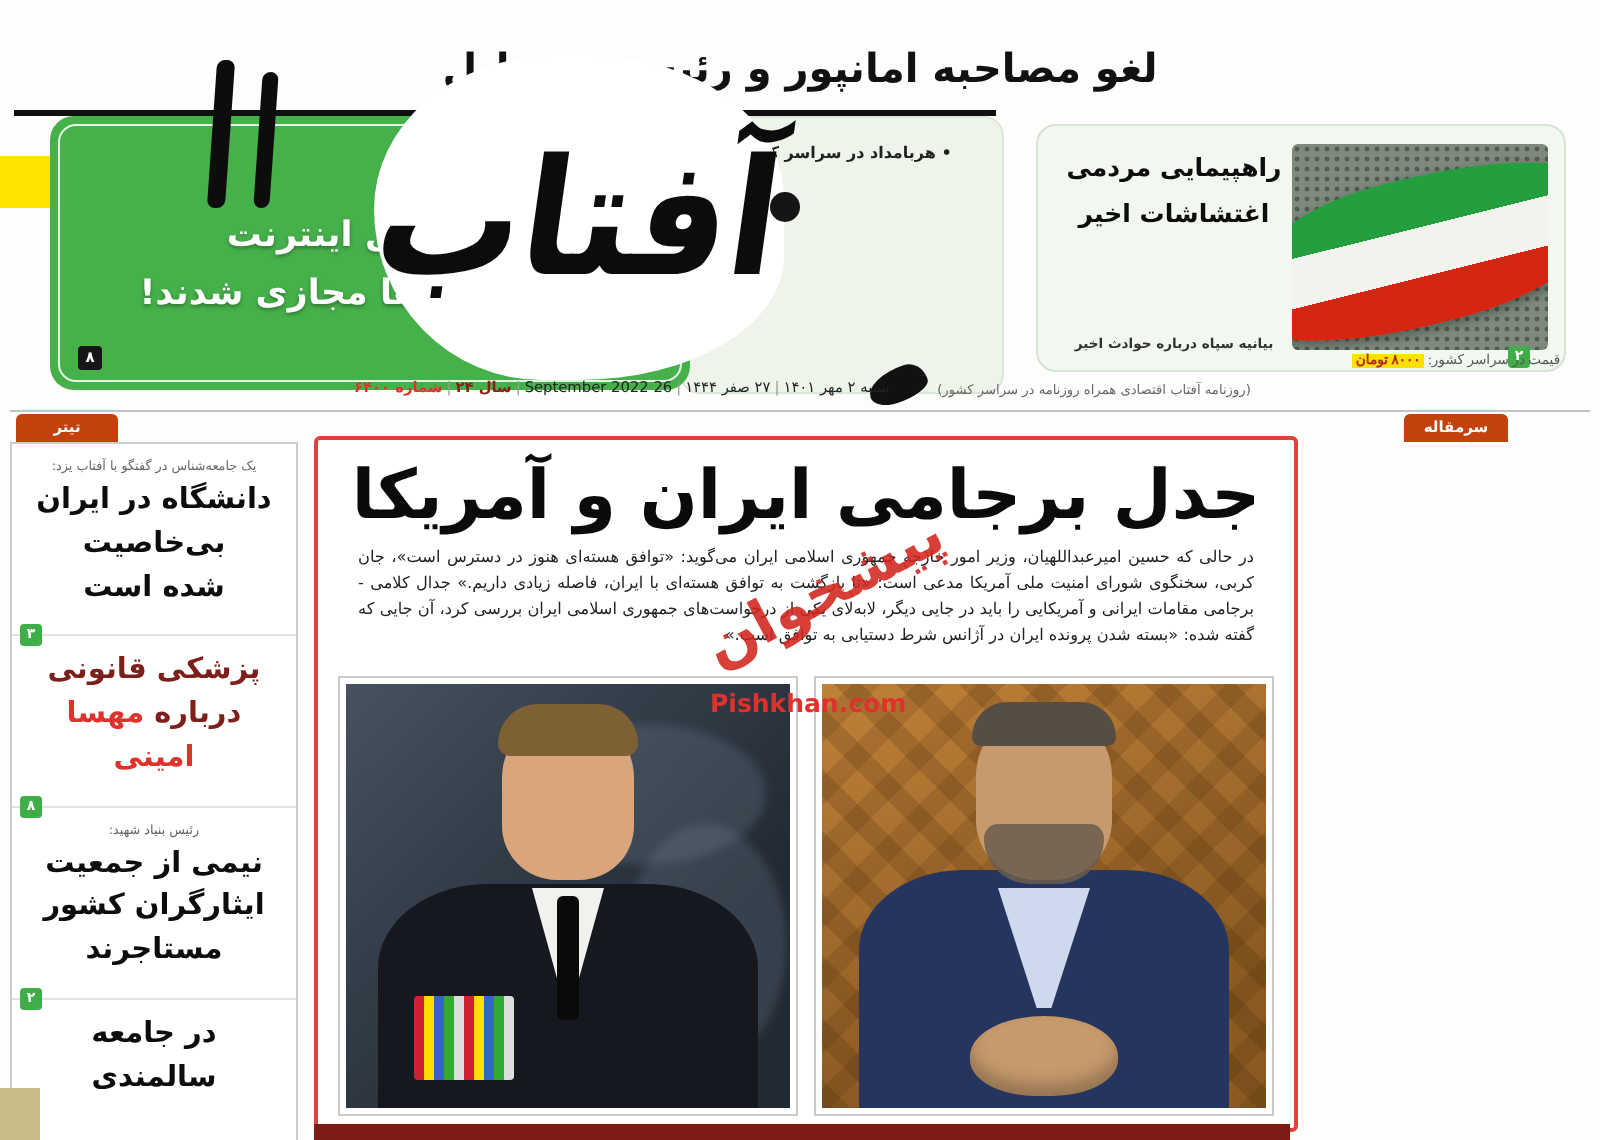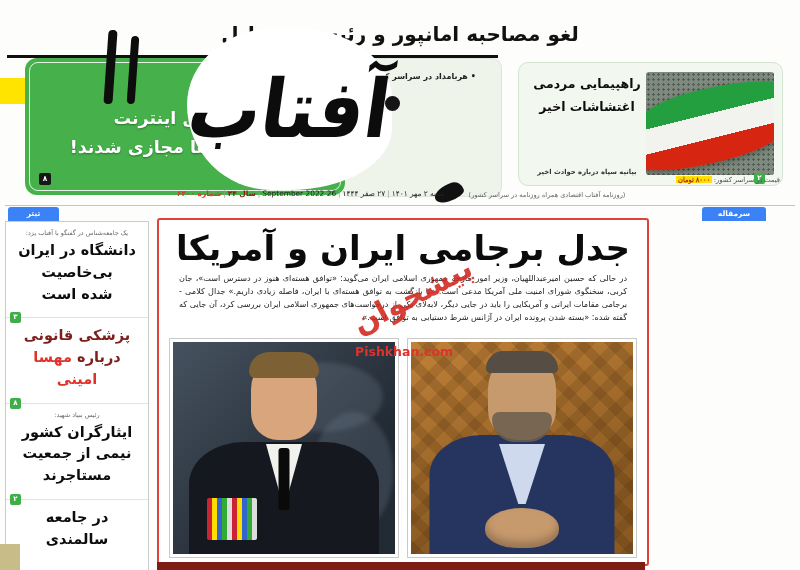--- a/index.html
+++ b/index.html
@@ -52,23 +52,23 @@
   
   .price-line{top:176px;left:668px;width:120px;text-align:center;font-size:6.8px;color:#555;white-space:nowrap;font-family:Liberation Serif, serif;}
   .price-line b{background:#ffe000;color:#b3261e;padding:0 2px;font-weight:700;}
   .paper-note{top:191px;left:462px;width:170px;text-align:center;font-size:6.6px;color:#666;white-space:nowrap;}
   .dateline{top:189px;left:137px;width:268px;font-size:7.4px;color:#222;text-align:left;white-space:nowrap;direction:rtl;margin-left:40px;}
   .dateline .sep{color:#999;margin:0 2px;}
   .dateline .yr{color:#8a1d15;font-weight:700;} .dateline .iss{color:#e0322c;font-weight:700;}
   .mid-rule{top:205px;left:5px;width:790px;height:1px;background:#c4c4c4;}
 
   
-  .tab{height:14px;background:#3b82f6;color:#fff;font-size:7.5px;font-weight:700;text-align:center;
+  .tab{height:14px;background:#c2410c;color:#fff;font-size:7.5px;font-weight:700;text-align:center;
        line-height:14px;border-radius:3px 3px 0 0;}
-  .tab-editorial{top:207px;left:702px;width:64px;}
+  .tab-editorial{top:207px;left:702px;width:52px;}
   .tab-titr{top:207px;left:8px;width:51px;}
 
   
   .editorial{top:221px;left:14px;width:126px;height:349px;overflow:hidden;}
   .ed-strip{position:absolute;left:0;top:45px;width:4px;height:304px;background:#efe8cd;}
   .ed-inner{margin-left:7px;}
   .ed-title{font-size:10.5px;font-weight:900;text-align:center;line-height:1.65;color:#0d0d0d;margin:2px 0 4px;}
   .ed-divider{border-top:1px solid #ddd;margin:2px 0;}
   .ed-author{background:#f6efd9;padding:3px 5px;margin-bottom:5px;}
   .ed-author .nm{font-size:7.6px;font-weight:700;color:#8a1d15;}
@@ -260,22 +260,22 @@
       <div class="sb-h maroon">
         <div>پزشکی قانونی</div>
         <div><span>درباره </span><span class="sb-red">مهسا امینی</span></div>
       </div>
       <div class="sb-badge">۸</div>
     </div>
 
     <div class="sb-item">
       <div class="sb-kicker">رئیس بنیاد شهید:</div>
       <div class="sb-h">
+        <div>نیمی از جمعیت</div>
         <div>ایثارگران کشور</div>
-        <div>نیمی از جمعیت</div>
         <div>مستاجرند</div>
       </div>
       <div class="sb-badge">۲</div>
     </div>
 
     <div class="sb-item">
       <div class="sb-h">
         <div>در جامعه سالمندی</div>
 
       </div>

